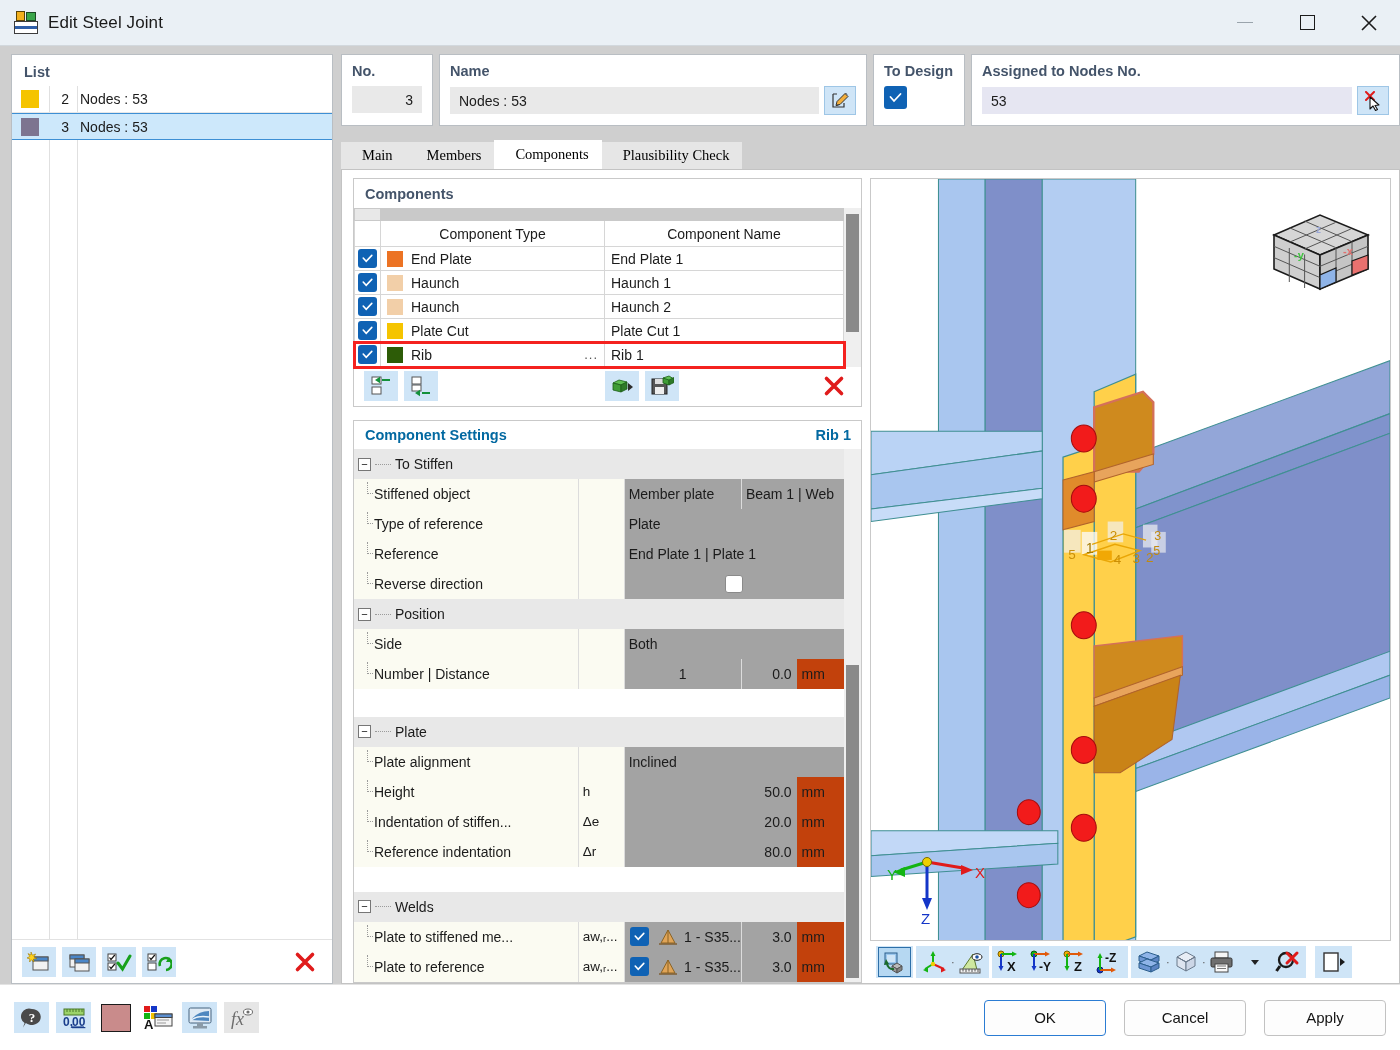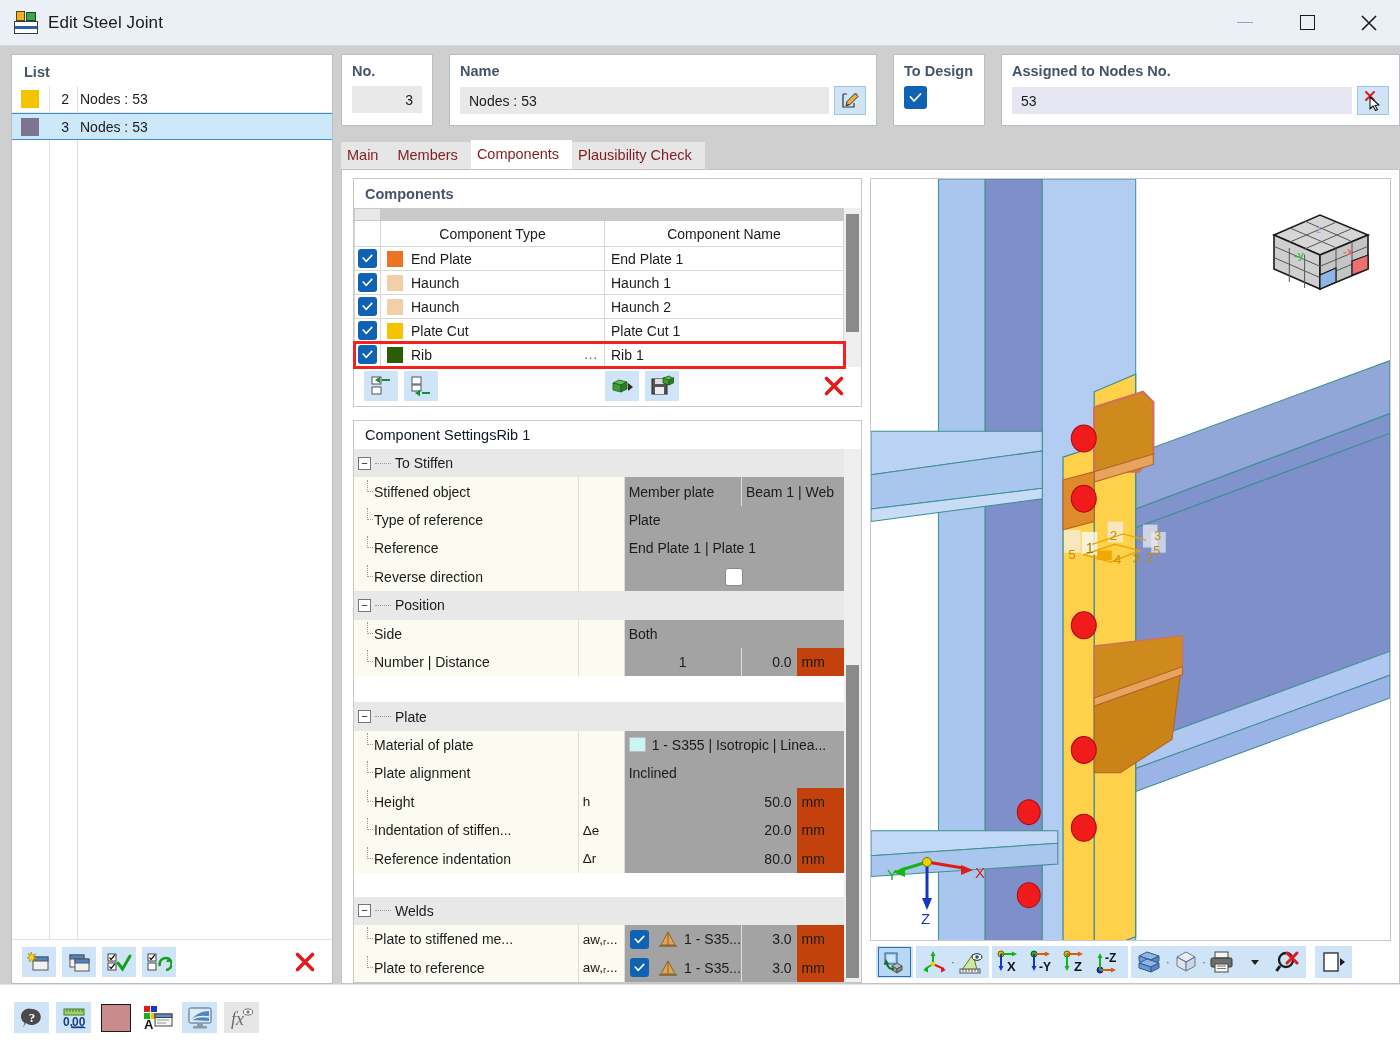--- a/index.html
+++ b/index.html
@@ -99,21 +99,21 @@
     display: flex; align-items: center; justify-content: center;
   }
   .tb-btn.flat { background: transparent; }
   .tb-spacer { flex: 1 1 auto; }
 
   
   .center-col {
     flex: 1 1 auto; display: flex; flex-direction: column; margin-left: 8px;
     min-width: 0;
   }
-  .field-row { display: flex; gap: 16px; align-items: stretch; height: 72px; }
+  .field-row { display: flex; gap: 6px; align-items: stretch; height: 72px; }
   .fbox {
     background: #ffffff; border: 1px solid #b9bec3;
     display: flex; flex-direction: column; padding: 8px 10px 0 10px;
   }
   .flabel { font-weight: bold; color: #44546a; font-size: 14.5px; margin-bottom: 7px; }
   .finput {
     background: #e9e9e9; border: 1px solid transparent; height: 27px;
     display: flex; align-items: center; padding: 0 8px; font-size: 14px;
   }
   .finput.right { justify-content: flex-end; }
@@ -132,22 +132,22 @@
     display: flex; align-items: center; justify-content: center; flex: 0 0 auto;
   }
   .chk-blue svg { display:block; }
   .fbox-nodes { flex: 1 1 auto; min-width: 0; }
   .nodes-wrap { display: flex; align-items: center; gap: 5px; }
   .nodes-wrap .finput { flex: 1 1 auto; }
 
   
   .tabs { display: flex; margin-top: 14px; height: 29px; align-items: flex-end; }
   .tab {
-    padding: 4px 13px 5px 6px; background: #e6e6e6; font-size: 14.5px;
-    color: #7f1d1d; height: 27px; display: flex; align-items: center;
+    padding: 4px 13px 5px 21px; background: #e6e6e6; font-size: 14.5px;
+    color: #000000; height: 27px; display: flex; align-items: center; font-family: Liberation Serif, serif;
   }
   .tab.active { background: #ffffff; height: 29px; }
   .tab-content {
     flex: 1 1 auto; background: #ffffff; border: 1px solid #c3c3c3;
     display: flex; min-height: 0; padding: 0;
   }
   .tab-left { width: 520px; display: flex; flex-direction: column; padding: 8px 0 0 11px; }
 
   
   .comp-panel { border: 1px solid #c9c9c9; background: #fff; display: flex; flex-direction: column; }
@@ -174,22 +174,22 @@
   .row-hl { outline: 3px solid #f4221f; outline-offset: -1px; position: relative; z-index: 3; margin-left: 44px; }
   .comp-scroll { width: 17px; background: #efefef; position: relative; }
   .comp-thumb { position: absolute; left: 2px; right: 2px; top: 6px; height: 118px; background: #8a8a8a; }
   .comp-toolbar {
     display: flex; align-items: center; gap: 6px; padding: 4px 10px 5px 10px; background: #fff;
   }
 
   
   .cs-panel { margin-top: 13px; border: 1px solid #c9c9c9; background: #fff; display: flex; flex-direction: column; flex: 1 1 auto; min-height: 0; }
   .cs-head {
-    display: flex; align-items: center;
-    font-weight: normal; color: #0f172a; font-size: 14.5px; padding: 6px 10px 6px 11px;
+    display: flex; justify-content: space-between; align-items: center;
+    font-weight: bold; color: #0369a1; font-size: 14.5px; padding: 6px 10px 6px 11px;
   }
   .cs-body { display: flex; flex: 1 1 auto; min-height: 0; }
   .cs-table { flex: 1 1 auto; border-collapse: collapse; table-layout: fixed; font-size: 14px; }
   .cs-table td { padding: 0 4px; height: 24px; vertical-align: middle; }
   .sec-row td { background: #e8e8e8; font-size: 14px; padding-left: 0; }
   .sec-inner { display: flex; align-items: center; gap: 4px; padding-left: 4px; }
   .expander {
     width: 13px; height: 13px; border: 1px solid #767676; background: #fff;
     display: flex; align-items: center; justify-content: center; flex: 0 0 auto;
     font-size: 11px; line-height: 1; color: #111;
@@ -647,29 +647,20 @@
                     </tr>
 
                 <tr class="sec-row">
                   <td colspan="5">
                         <div class="sec-inner">
                           <span class="expander">−</span>
                           <span class="tree-dots"></span>
                           <span>Plate</span>
                         </div>
                       </td>
-                </tr>
-                <tr>
-                  <td class="lbl-cell">
-                        <div class="lbl-inner">
-                          <span>Material of plate</span>
-                        </div>
-                      </td>
-                  <td class="sym-cell sep-v"></td>
-                  <td class="val-cell sep-v" colspan="3"><span class="mat-sw"></span><span>1 - S355 | Isotropic | Linea...</span></td>
                 </tr>
                 <tr>
                   <td class="lbl-cell">
                         <div class="lbl-inner">
                           <span>Plate alignment</span>
                         </div>
                       </td>
                   <td class="sym-cell sep-v"></td>
                   <td class="val-cell sep-v" colspan="3">Inclined</td>
                 </tr>
@@ -1047,14 +1038,19 @@
         </svg>
       </div>
       <div class="ft-btn grey">
         <svg width="26" height="24" viewBox="0 0 26 24">
           <text x="2" y="19" font-family="Liberation Serif, serif" font-size="18" font-style="italic" fill="#6c6c6c">fx</text>
           <ellipse cx="19" cy="6" rx="4.5" ry="3" fill="#fff" stroke="#6c6c6c"></ellipse>
           <circle cx="19" cy="6" r="1.6" fill="#6c6c6c"></circle>
         </svg>
       </div>
     </div>
+    <div class="foot-btns">
+      <div class="btn primary">OK</div>
+      <div class="btn">Cancel</div>
+      <div class="btn">Apply</div>
+    </div>
   </div>
 </div>
 
 </body></html>

